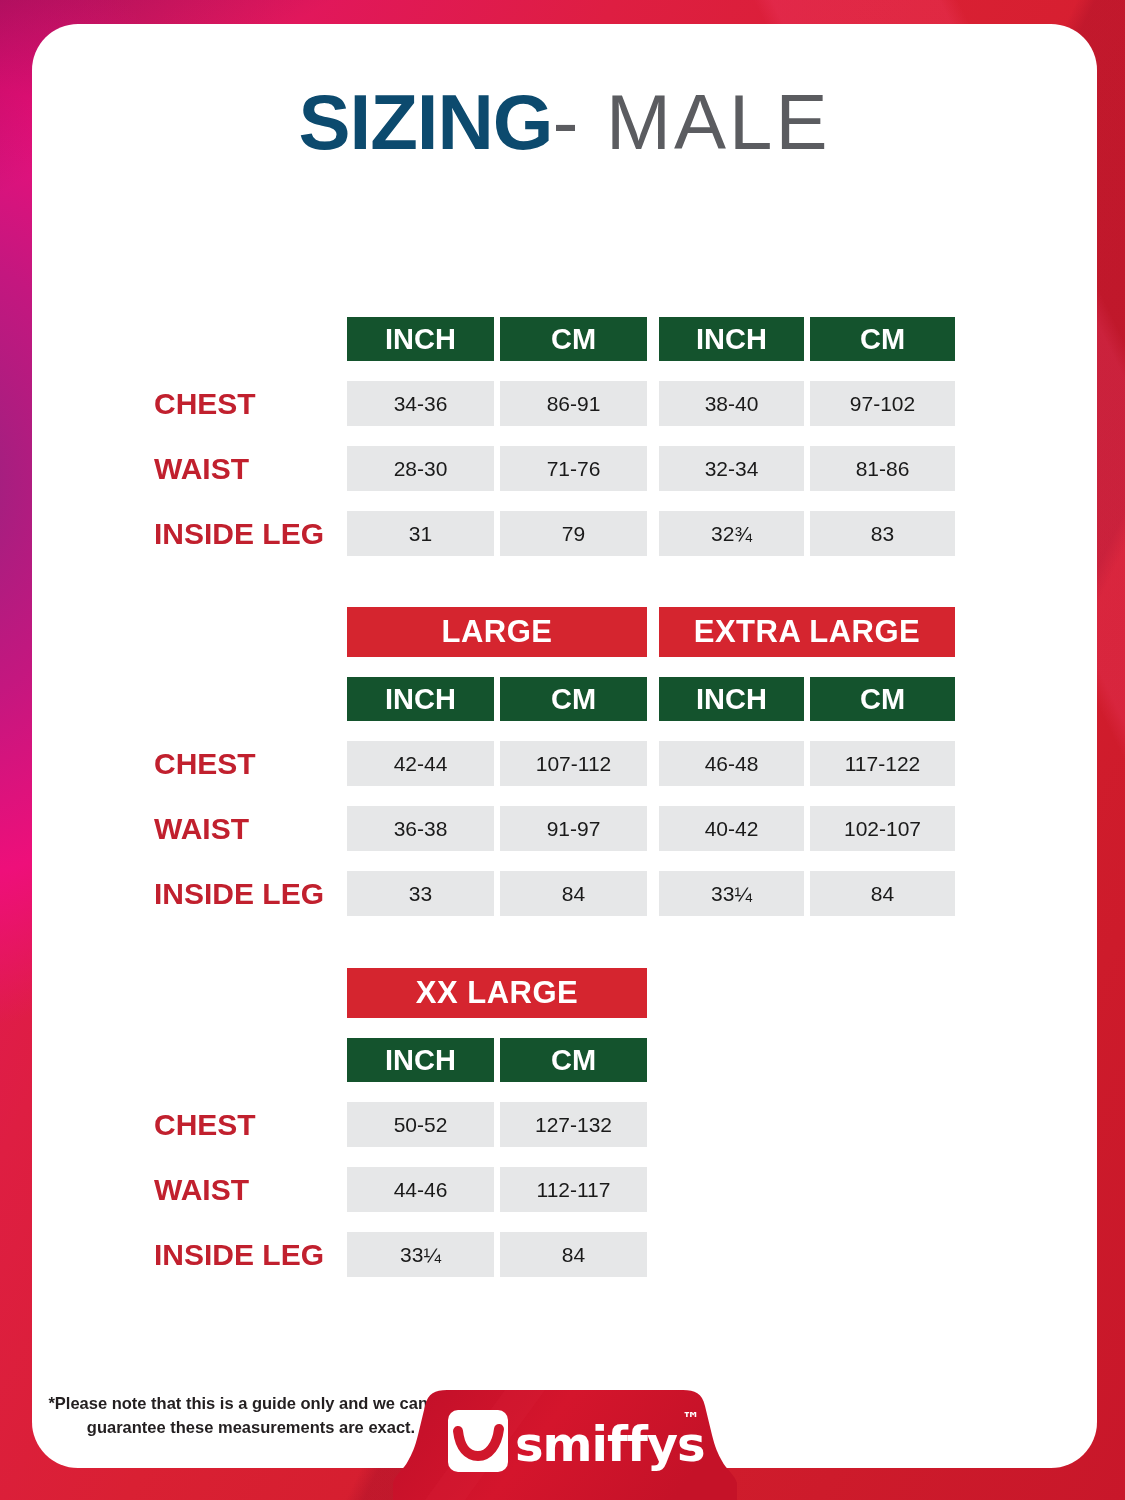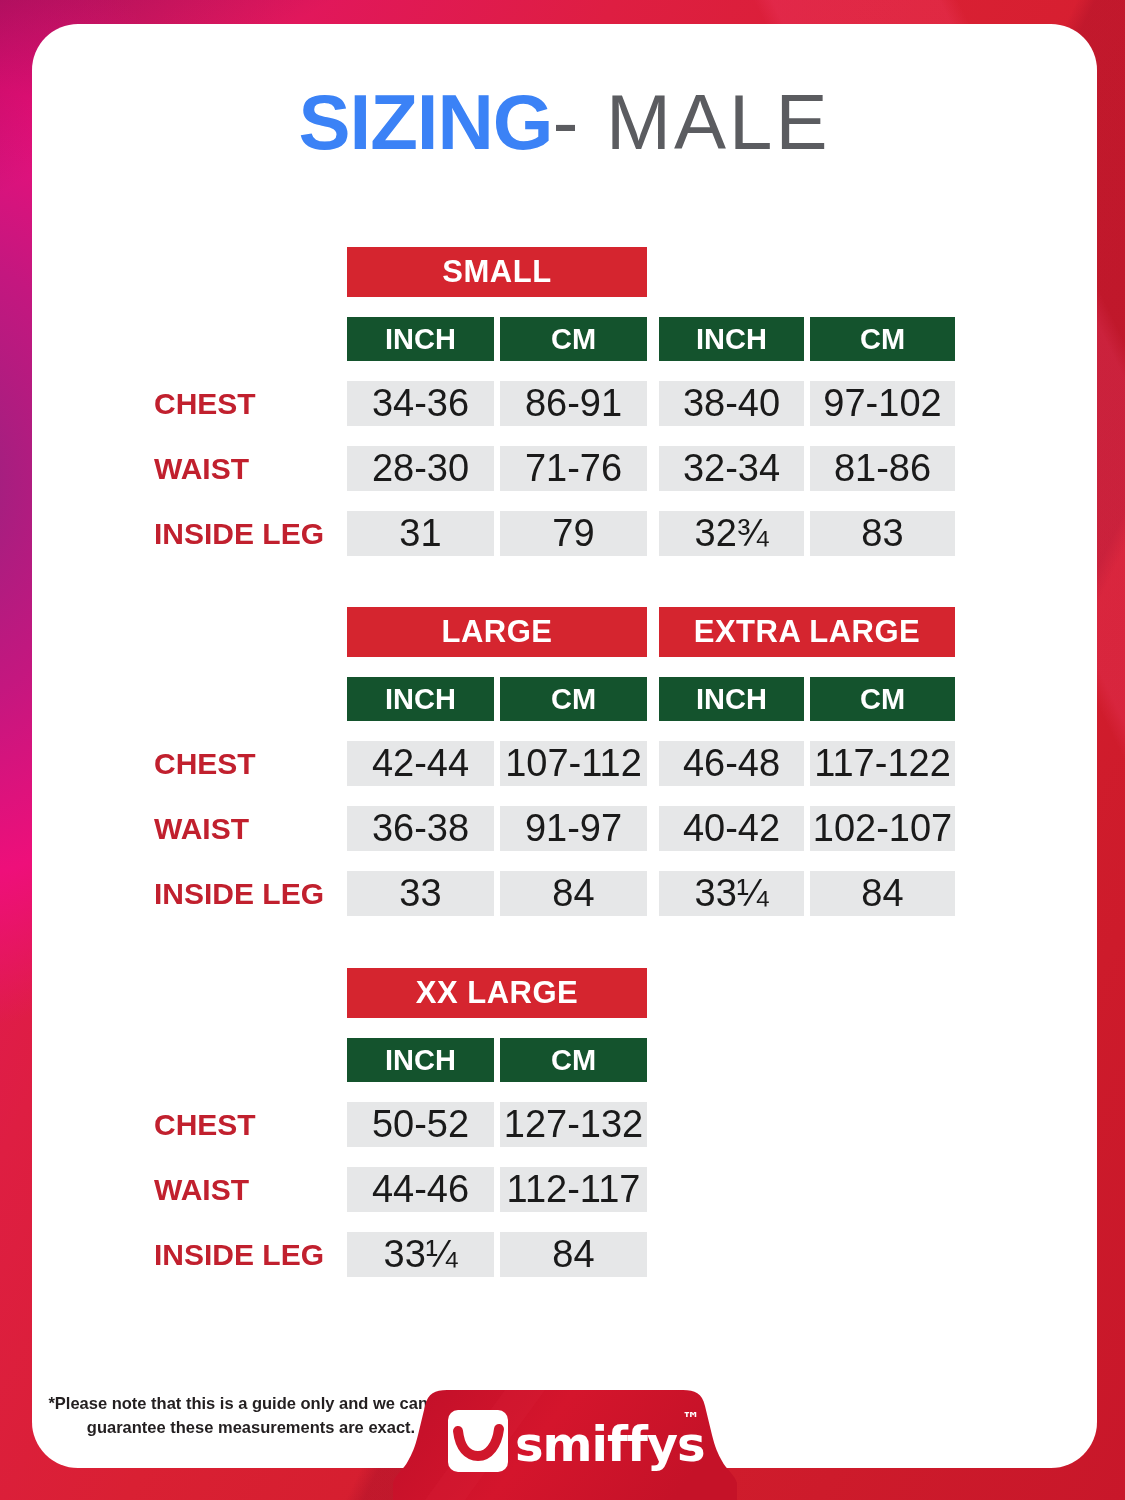--- a/index.html
+++ b/index.html
@@ -20,21 +20,21 @@
 
   .card {
     position:absolute; left:32px; top:24px; width:1065px; height:1444px;
     background:#ffffff; border-radius:46px; z-index:1;
   }
 
   .title {
     position:absolute; top:58px; left:0; width:100%;
     text-align:center; font-size:78px; line-height:1.05; white-space:nowrap;
   }
-  .title-red { color:#3b82f6; font-weight:800; letter-spacing:-1px; }
+  .title-red { color:#0c4a6e; font-weight:800; letter-spacing:-1px; }
   .title-gray { color:#5b5c60; font-weight:400; letter-spacing:3px; }
 
   .tbl { position:absolute; left:122px; display:grid; gap:20px 6px;
          grid-template-rows:50px 44px 45px 45px 45px; }
   .tbl-two { grid-template-columns:187px 147px 147px 0px 145px 145px; }
   .tbl-one { grid-template-columns:187px 147px 147px; }
   #t1 { top:223px; }
   #t2 { top:583px; }
   #t3 { top:944px; }
 
@@ -43,21 +43,21 @@
     display:flex; align-items:center; justify-content:center; grid-row:1;
     letter-spacing:.5px;
   }
   .gA { grid-column:2 / span 2; }
   .gB { grid-column:5 / span 2; }
   .hdr-gray {
     background:#14532d; color:#ffffff; font-weight:700; font-size:29px;
     display:flex; align-items:center; justify-content:center; grid-row:2;
   }
   .cell {
-    background:#e6e7e8; color:#1a1a1a; font-size:38px; font-weight:400;
+    background:#e6e7e8; color:#1a1a1a; font-size:21px; font-weight:400;
     display:flex; align-items:center; justify-content:center;
   }
   .lbl {
     grid-column:1; color:#c1202e; font-weight:700; font-size:30px;
     display:flex; align-items:center; justify-content:flex-start; white-space:nowrap;
   }
   .c2{grid-column:2;} .c3{grid-column:3;} .c5{grid-column:5;} .c6{grid-column:6;}
   .r3{grid-row:3;} .r4{grid-row:4;} .r5{grid-row:5;}
 
   .footnote {
@@ -76,21 +76,20 @@
   <div class="deco deco-2"></div>
   <div class="deco deco-3"></div>
 
   <div class="card">
 
     <div class="title">
       <span class="title-red">SIZING</span><span class="title-gray">- MALE</span>
     </div>
 
     <div class="tbl tbl-two" id="t1">
-      <div class="hdr-red gA">SMALL</div>
 
       <div class="hdr-gray c2">INCH</div>
       <div class="hdr-gray c3">CM</div>
       <div class="hdr-gray c5">INCH</div>
       <div class="hdr-gray c6">CM</div>
 
       <div class="lbl r3">CHEST</div>
       <div class="cell c2 r3">34-36</div>
       <div class="cell c3 r3">86-91</div>
       <div class="cell c5 r3">38-40</div>

